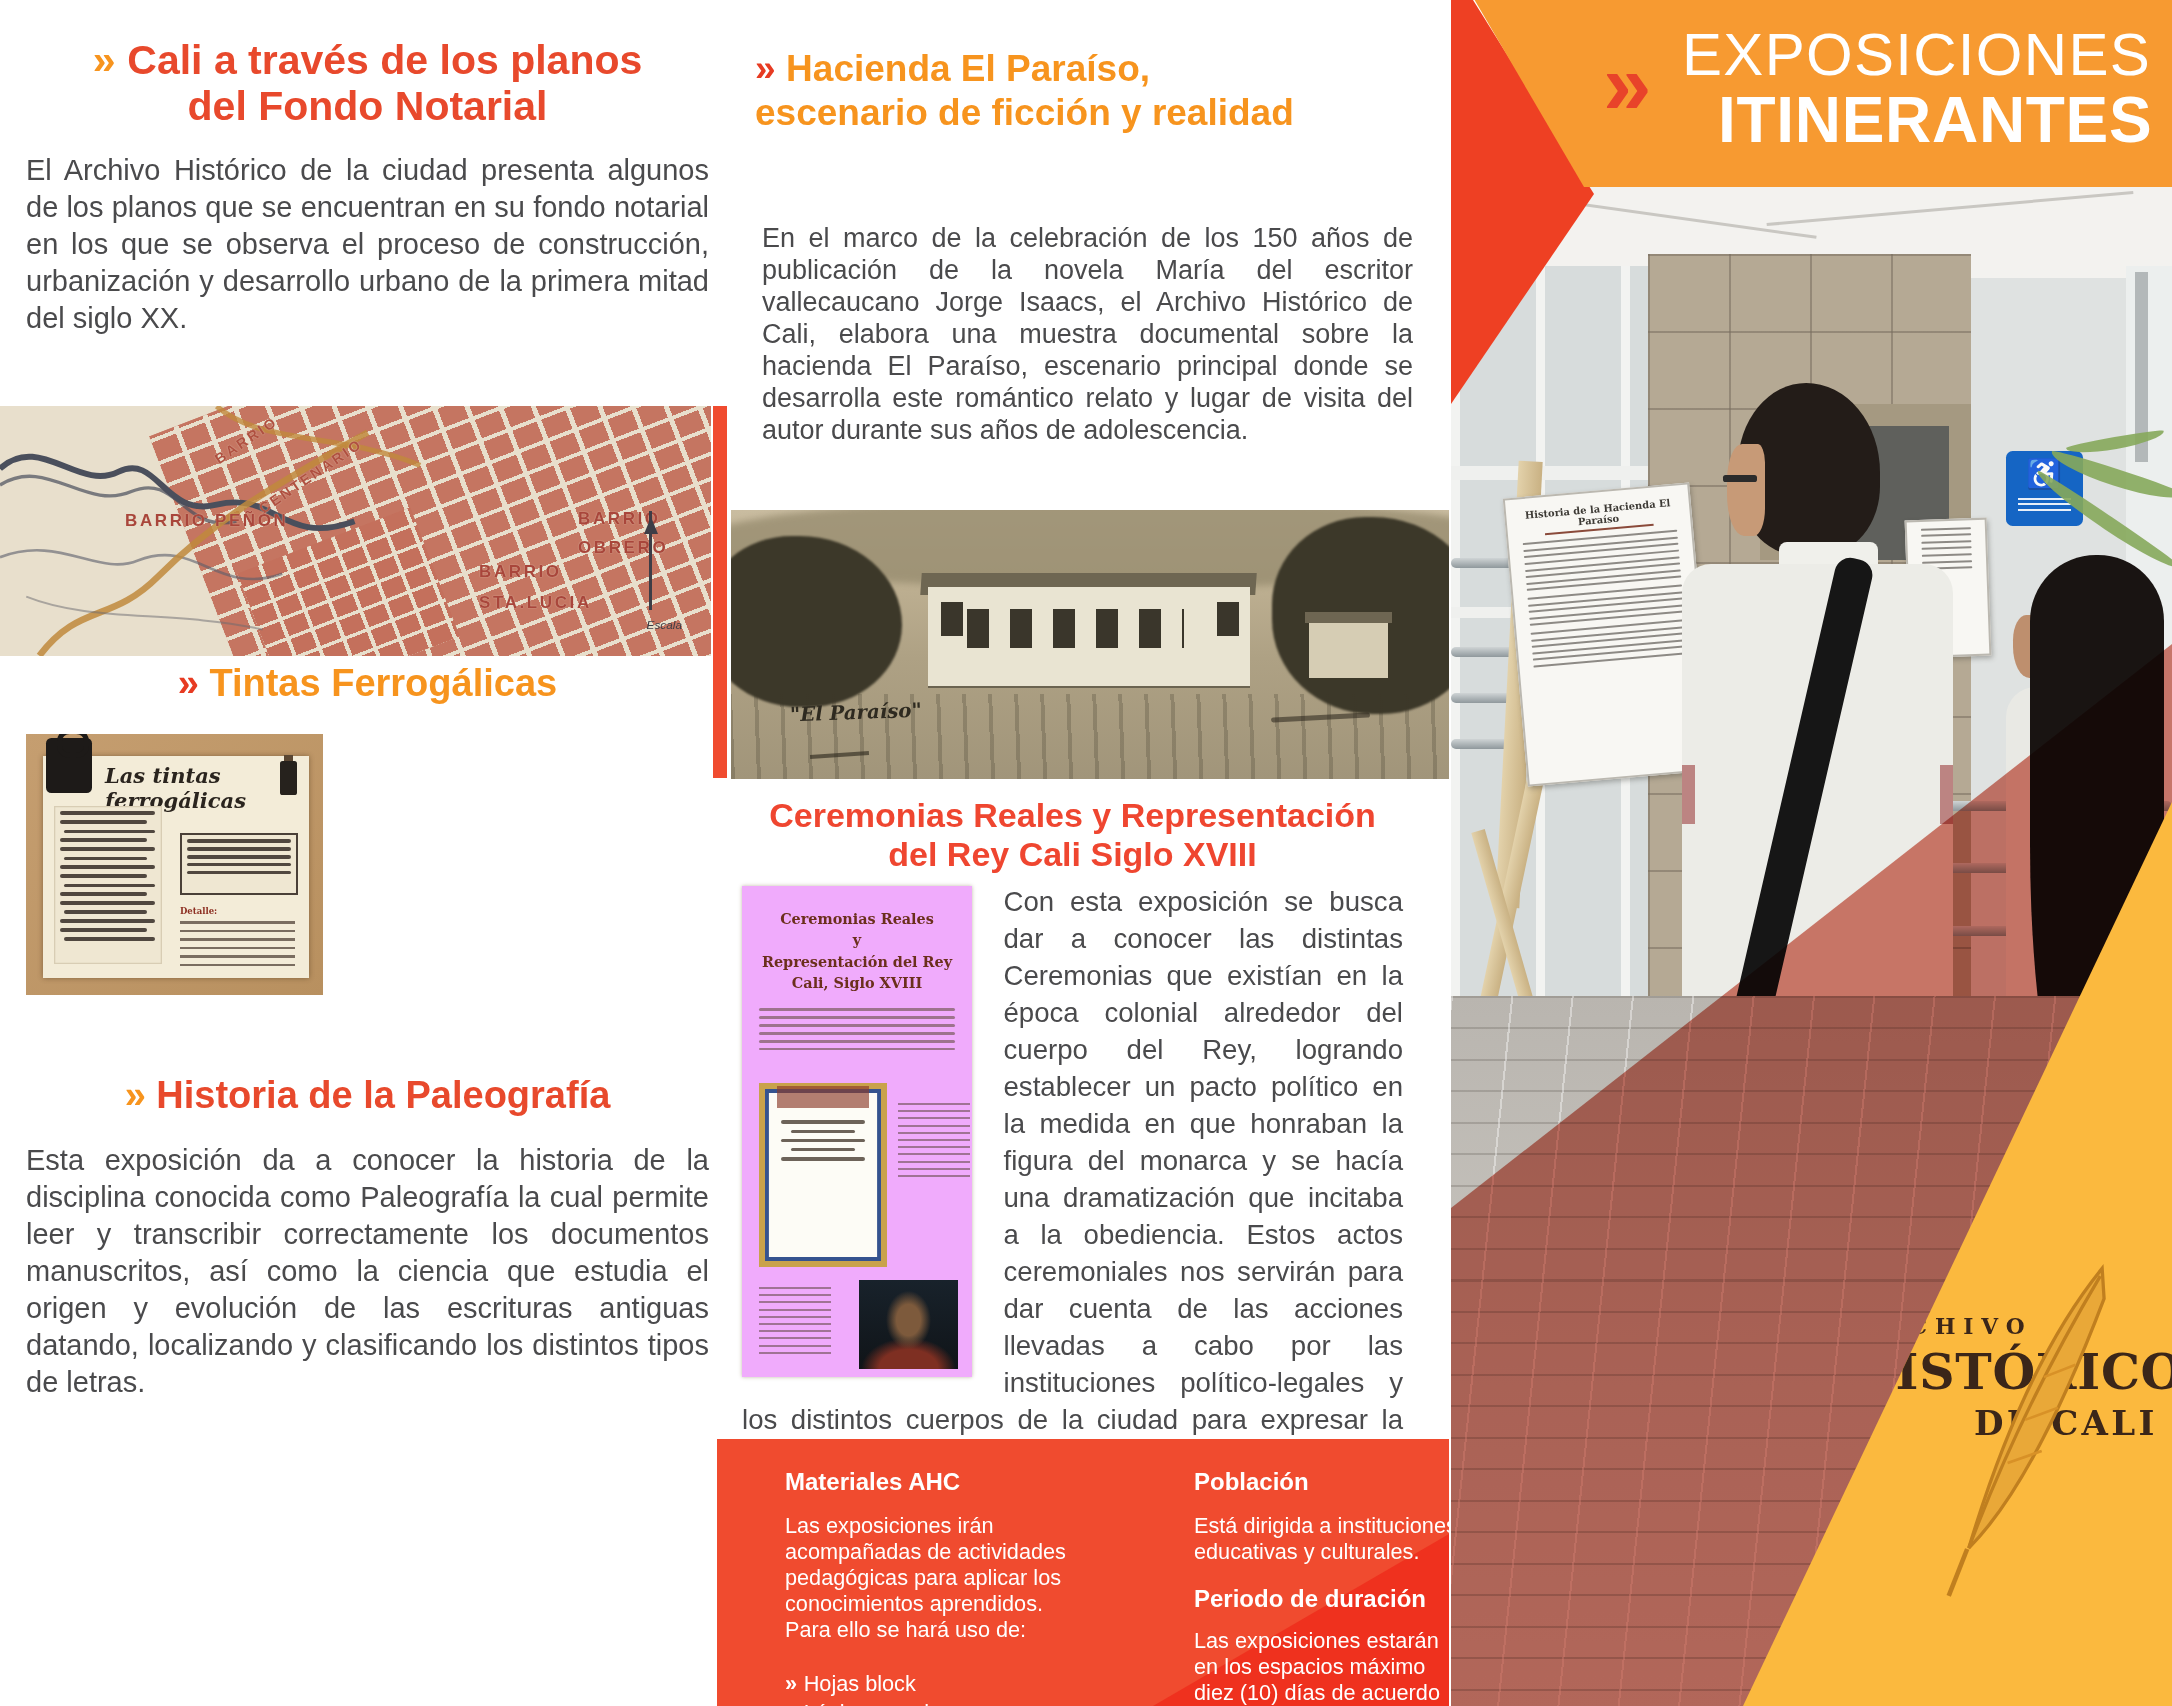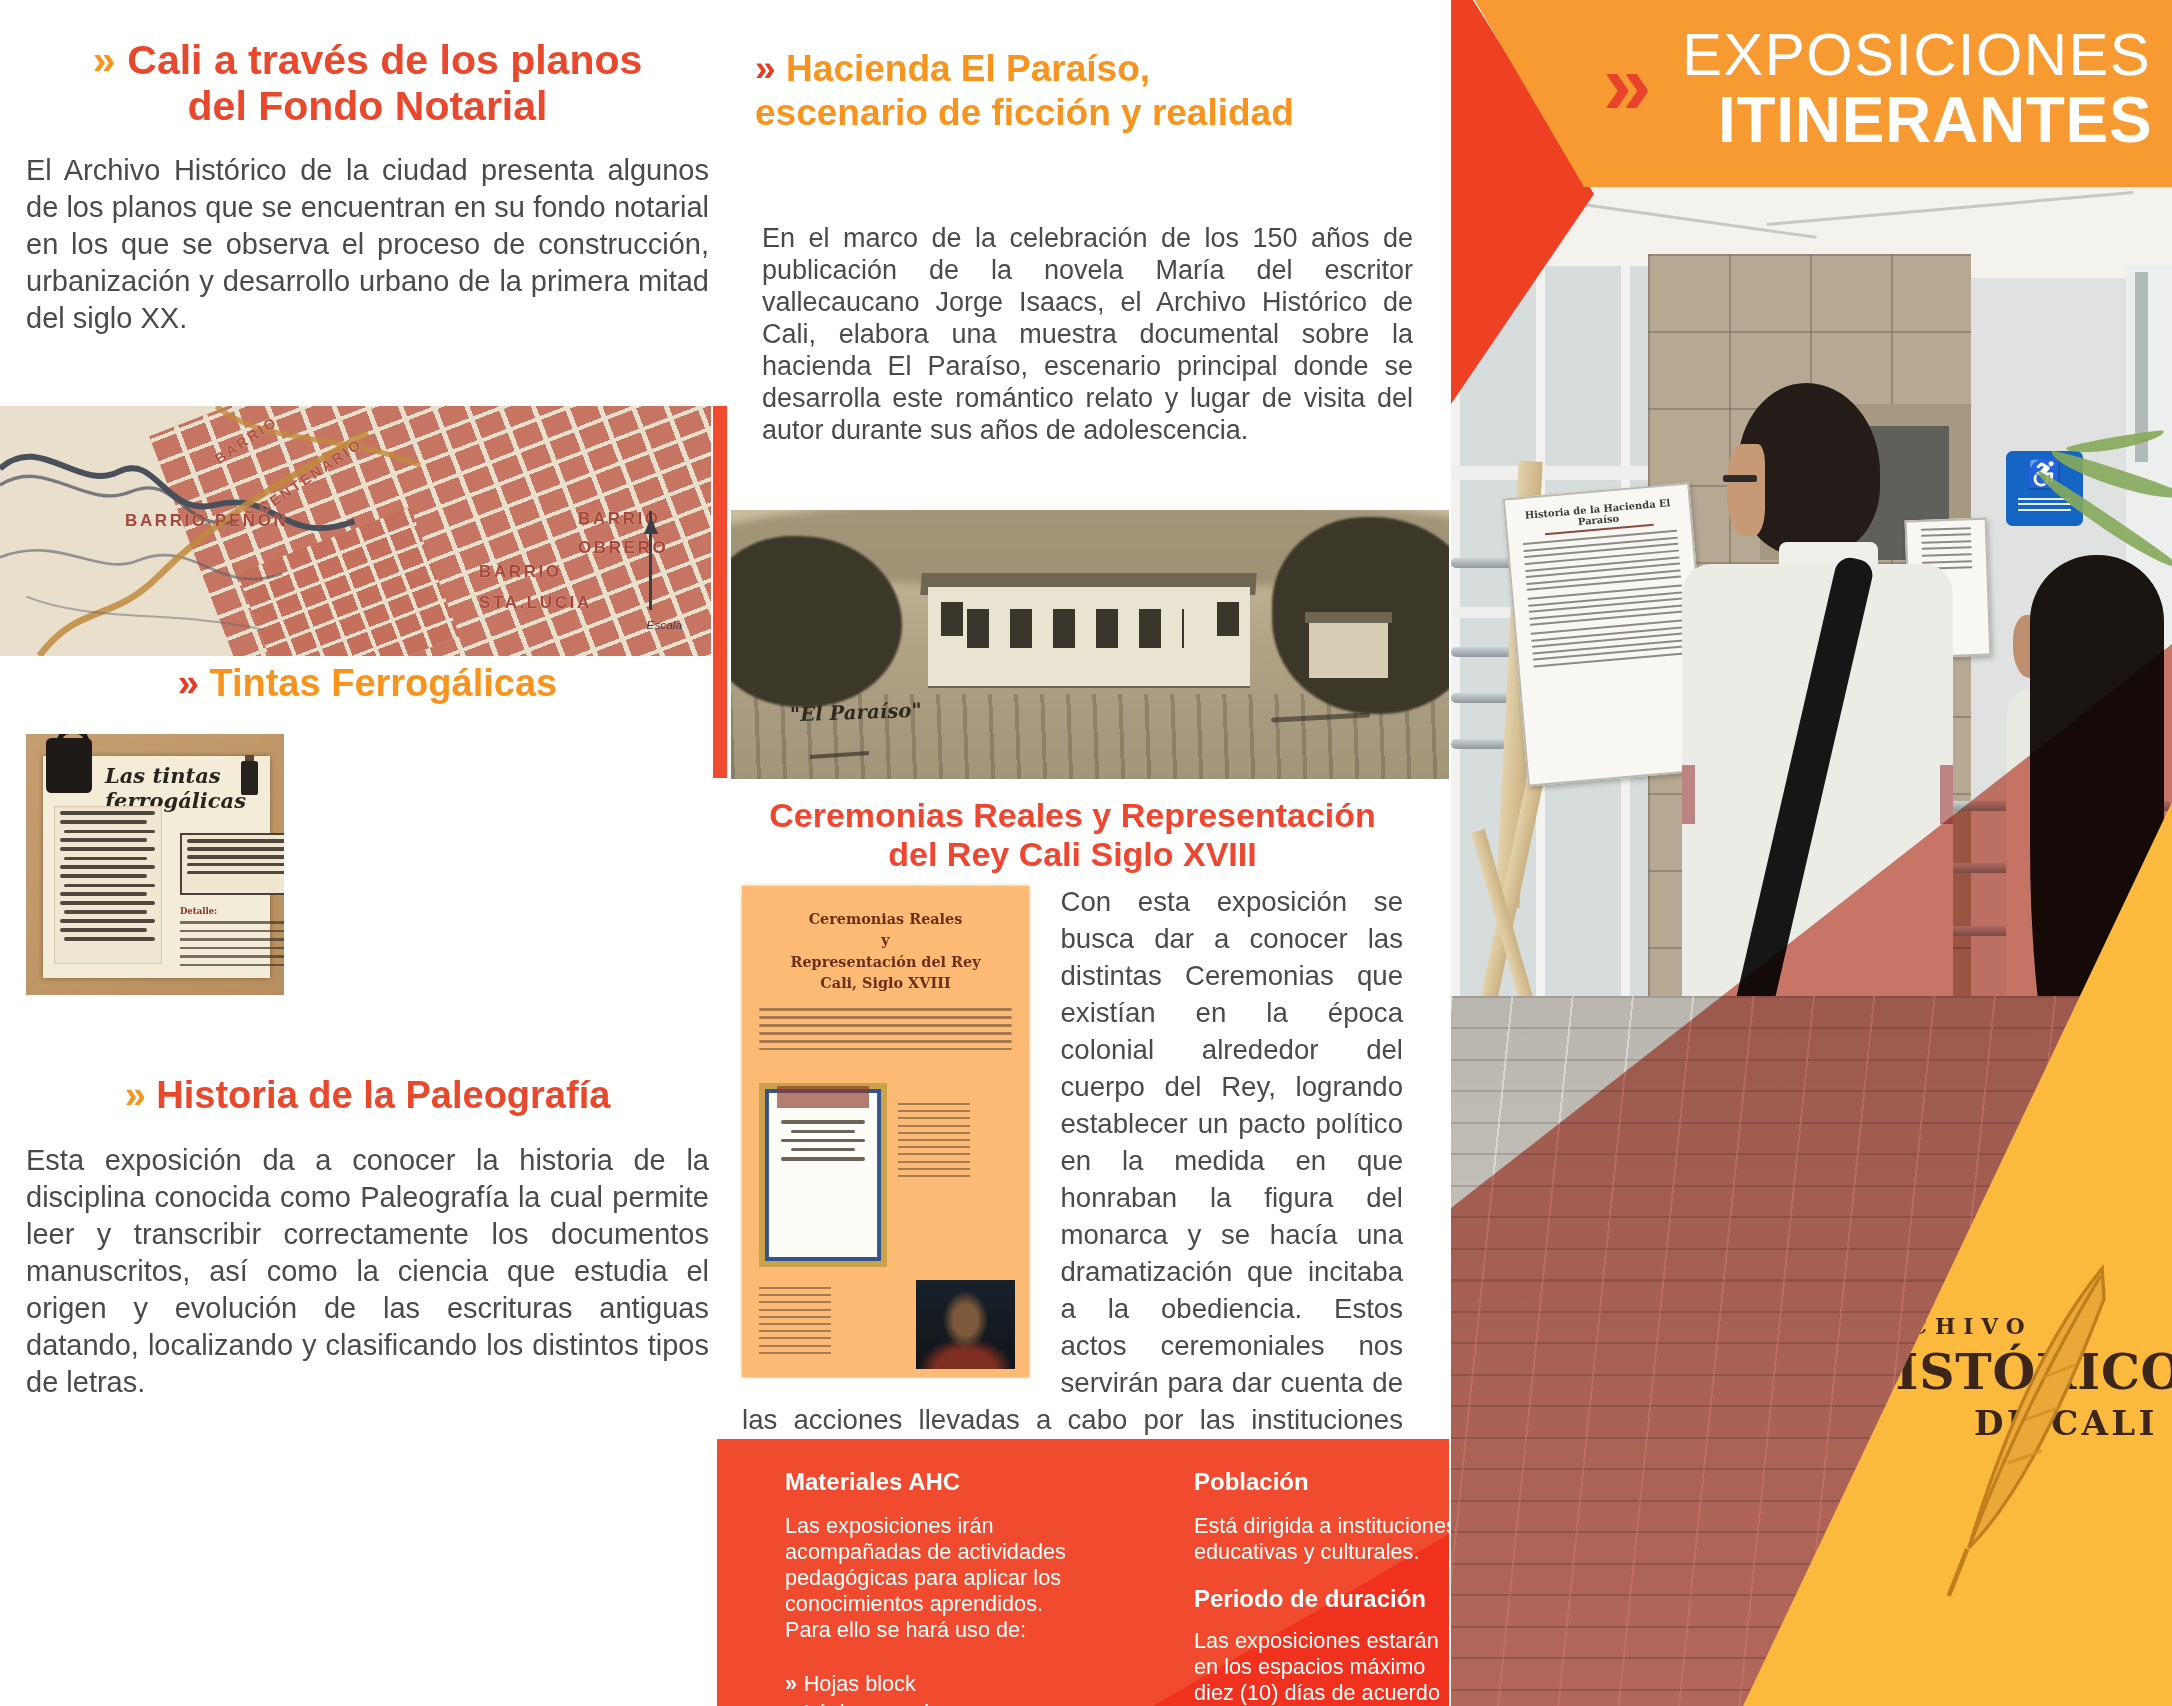--- a/index.html
+++ b/index.html
@@ -38,21 +38,21 @@
   .sec-tintas { top:662px; }
   .sec-tintas h2 { color:#F7941E; }
   .sec-tintas h2 .chev2 { color:#E73B22; }
   .sec-paleo { top:1074px; }
   .sec-paleo h2 { color:#E8492C; }
   .sec-paleo h2 .chev2 { color:#F7941E; }
   .sec .media { float:left; margin:3.9px 29px 7.9px 0; }
   .sec p.flow { font-size:29px; line-height:37px; text-align:justify; color:#4A4A4C; }
 
   
-  .tintas-img { position:relative; width:258px; height:261px; background:linear-gradient(140deg,#C59E70,#B8905F); overflow:hidden; }
+  .tintas-img { position:relative; width:297px; height:261px; background:linear-gradient(140deg,#C59E70,#B8905F); overflow:hidden; }
   .t-paper { position:absolute; left:17px; top:22px; right:14.4px; bottom:17px; background:#F3ECD8; box-shadow:0 0 5.3px rgba(60,40,20,.45); }
   .t-clip { position:absolute; left:19.7px; top:3.9px; width:46px; height:55px; background:#1d1a18; border-radius:5.3px; }
   .t-clip:before { content:""; position:absolute; left:11.8px; top:-9.2px; width:22px; height:19.7px; border:5.3px solid #1d1a18; border-radius:40%; }
   .t-title { position:absolute; left:79px; top:29px; font-family:"DejaVu Serif", serif; font-style:italic; font-weight:bold; font-size:21px; color:#2A241E; }
   .t-ms { position:absolute; left:27.6px; top:72px; width:108px; height:158px; background:#EFE7D2;
     box-shadow:inset 0 0 0 1.3px #d8cdb4; }
   .t-ms i, .t-frag i, .panel-lines i, .pg-lines i { display:block; height:3.9px; margin:5.3px 6.6px 0 6.6px; background:rgba(45,35,30,.82); border-radius:2px; }
   .t-ms i:nth-child(2n){ margin-right:14.4px; } .t-ms i:nth-child(3n){ margin-left:10.5px; height:3.3px; }
   .t-frag { position:absolute; left:154px; top:99px; width:118px; height:62px; background:#EFE7D2; border:2px solid #4a4038; }
   .t-frag i { height:3.3px; margin:4.6px 5.3px 0 5.3px; }
@@ -103,21 +103,21 @@
     font-style:italic; font-weight:bold; font-size:19.7px; transform:rotate(-2deg); }
   .h-cap2 { position:absolute; left:79px; bottom:22px; width:59px; height:3.9px; background:rgba(40,35,25,.6); transform:rotate(-4deg); }
   .h-sig { position:absolute; right:79px; bottom:59px; width:99px; height:4.6px; background:rgba(40,35,25,.55); transform:rotate(-3deg); border-radius:2.6px; }
 
   .cer-title { position:absolute; left:742px; top:796px; width:661px; text-align:center; font-weight:bold;
     font-size:34px; line-height:1.15; color:#EF4630; }
   .sec-cer { position:absolute; left:742px; top:883px; width:661px; }
   .sec-cer .media { float:left; margin:2.6px 31.5px 6.6px 0; }
   .sec-cer p.flow { font-size:27.6px; line-height:37px; text-align:justify; color:#4A4A4C; }
 
-  .cer-img { position:relative; width:287px; height:491px; background:#fdba74; box-shadow:0 0 3.9px rgba(100,80,40,.4); overflow:hidden; }
+  .cer-img { position:relative; width:230px; height:491px; background:#f0abfc; box-shadow:0 0 3.9px rgba(100,80,40,.4); overflow:hidden; }
   .cp-title { margin:22px 11.8px 0 11.8px; text-align:center; font-family:"DejaVu Serif", serif; font-weight:bold;
     font-size:14.4px; line-height:1.5; color:#6b2f1c; }
   .panel-lines { margin:14.4px 17px 0 17px; }
   .panel-lines i { height:2.6px; margin:5.3px 0 0 0; background:rgba(90,70,50,.55); }
   .cp-doc { position:absolute; left:17px; top:197px; width:128px; height:184px; background:#fdfcf6;
     border:6.6px solid #C9A24B; box-shadow:inset 0 0 0 3.9px #35538f; }
   .cp-doc .pg-lines { left:9.2px; right:9.2px; top:26px; }
   .cp-doc:before { content:""; position:absolute; left:11.8px; top:-2.6px; right:11.8px; height:22px; background:#8c3b2a; opacity:.65; }
   .cp-docside { position:absolute; left:156px; top:217px; width:72px; height:79px;
      background:repeating-linear-gradient(180deg, rgba(80,60,45,.5) 0 2px, transparent 2px 7.2px); }

